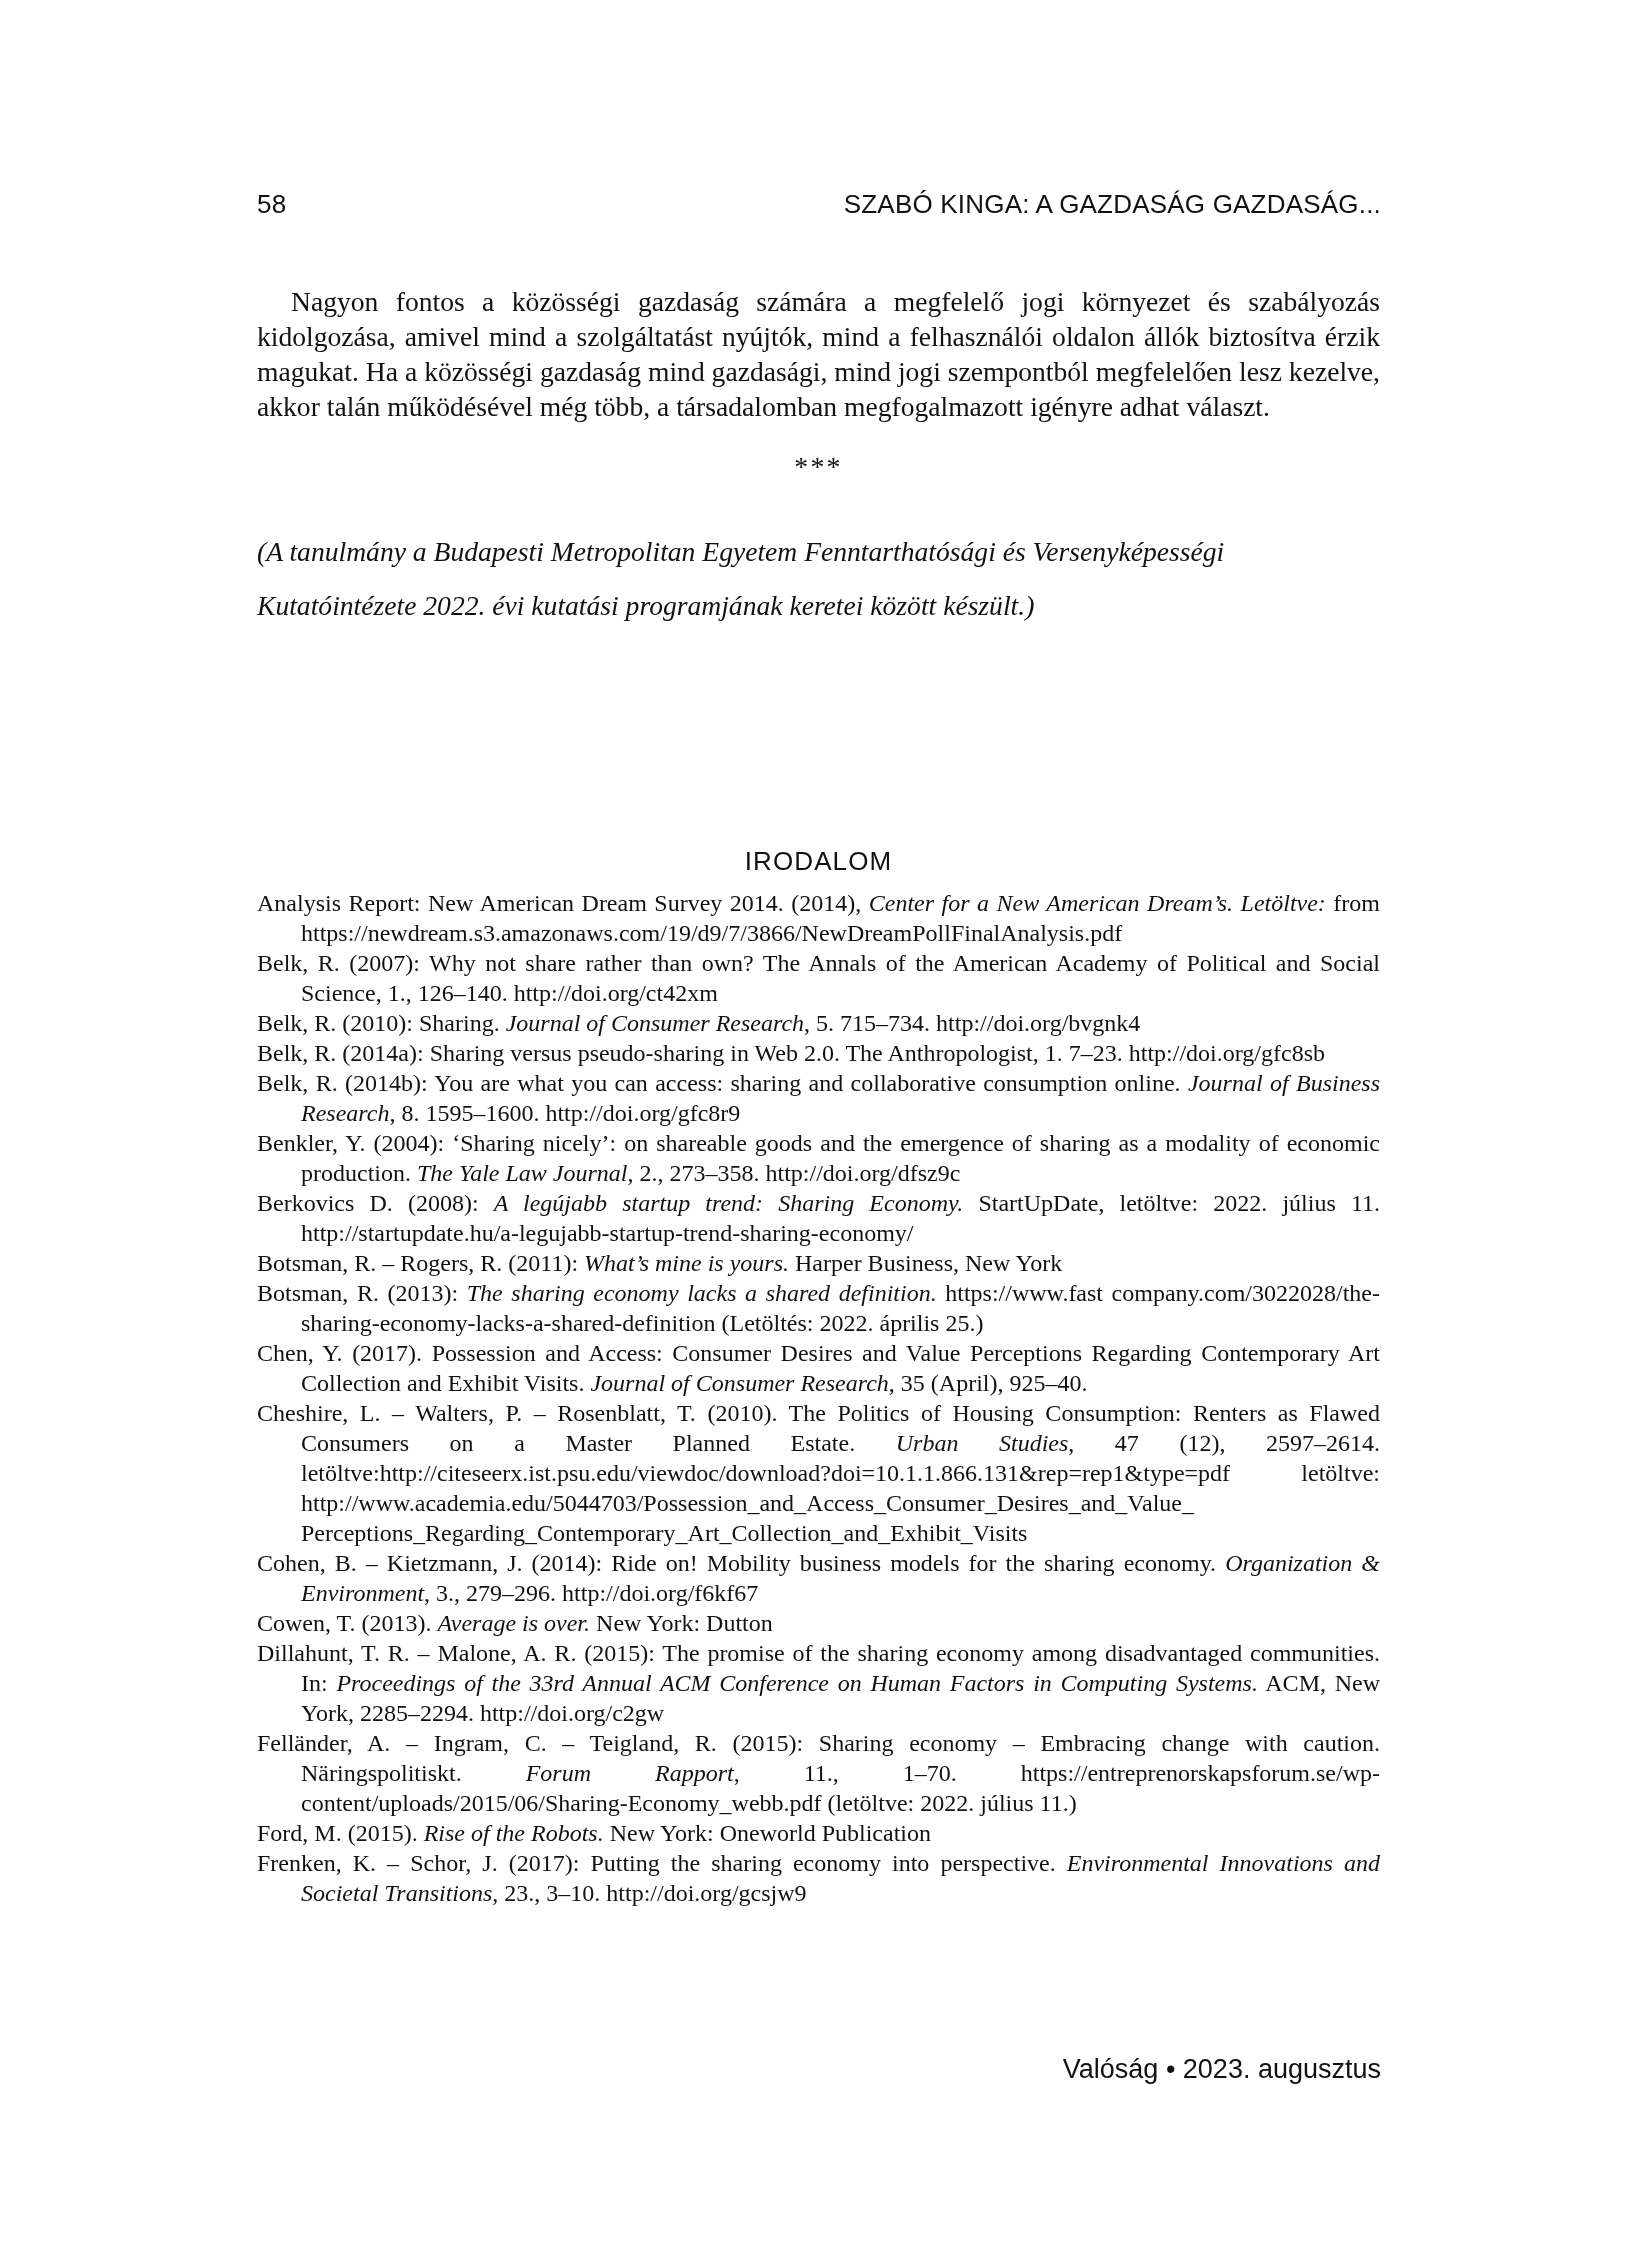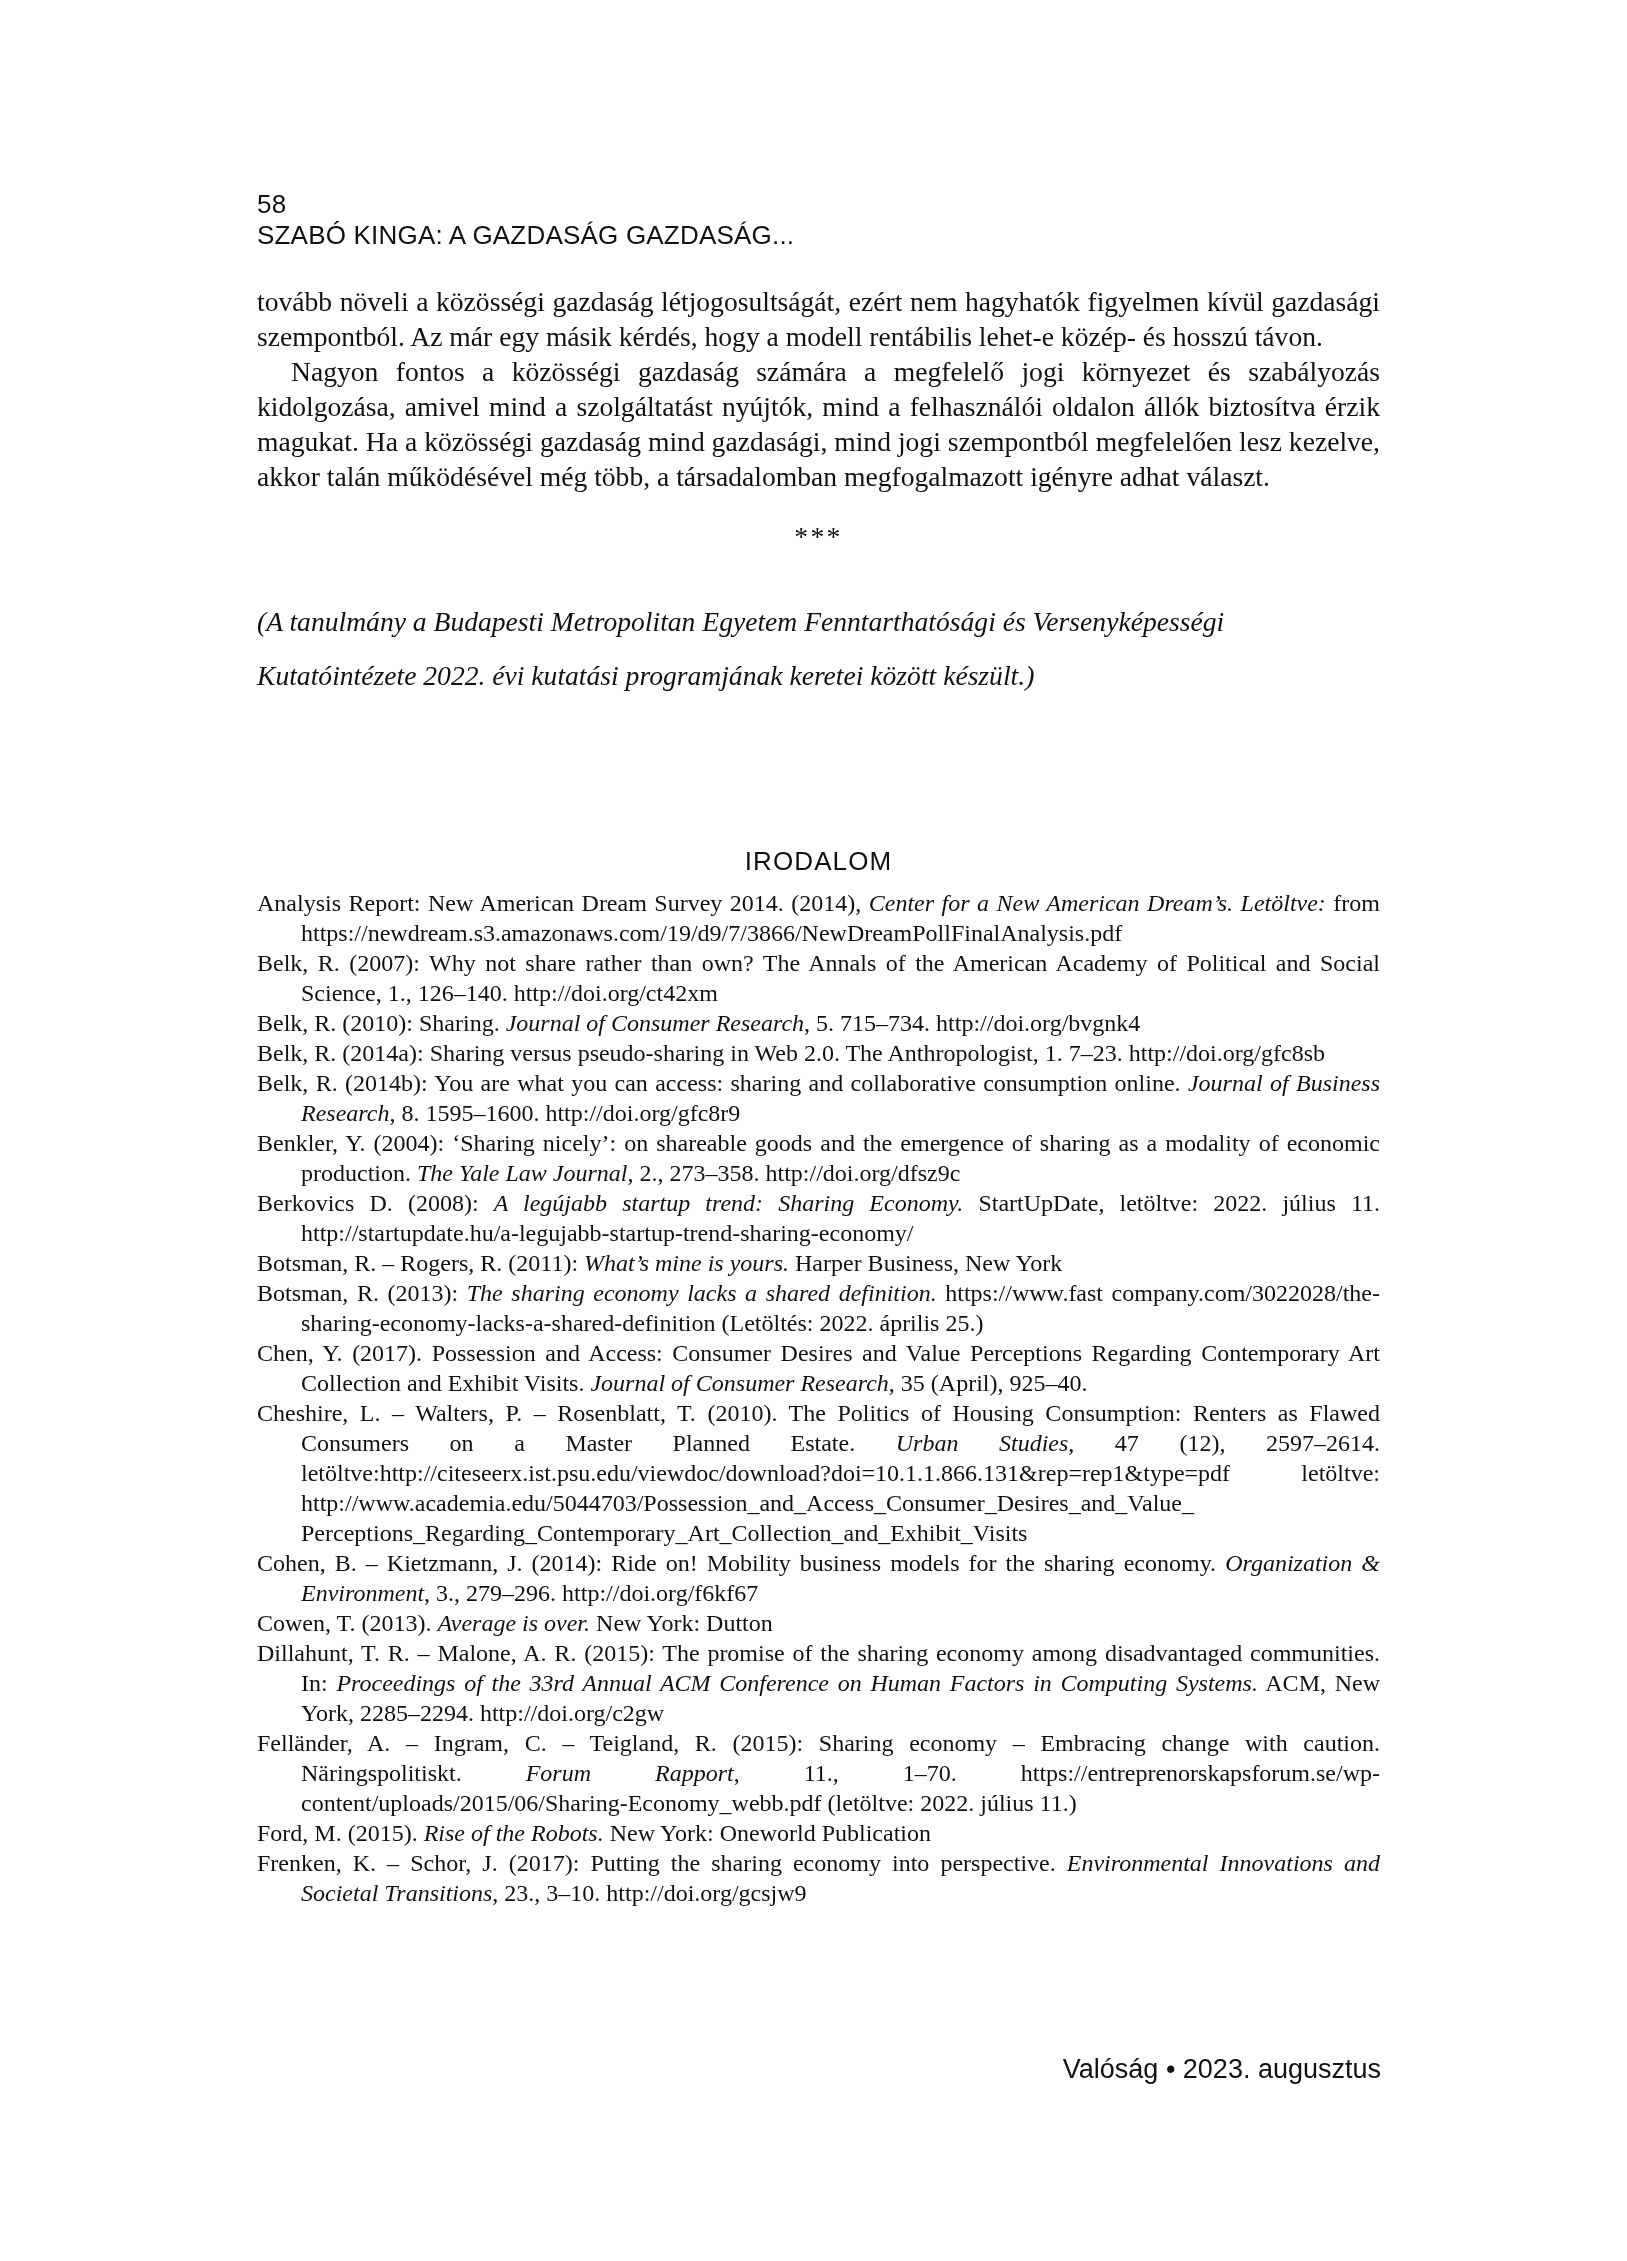--- a/index.html
+++ b/index.html
@@ -17,21 +17,20 @@
     position:absolute;
     left:257px;
     right:247px;
     top:189px;
     display:flex;
     justify-content:space-between;
     align-items:baseline;
     font-family:"Liberation Sans",sans-serif;
     font-size:26px;
     letter-spacing:0.2px;
-    flex-direction:column;
   }
   
   .body-text{
     position:absolute;
     left:257px;
     width:1123px;
     top:284px;
     font-family:"Liberation Serif",serif;
     font-size:27.6px;
     line-height:35px;
@@ -93,21 +92,20 @@
 <body>
 
 <div class="page">
 
   <header class="running-head">
     <span>58</span>
     <span>SZABÓ KINGA: A GAZDASÁG GAZDASÁG...</span>
   </header>
 
   <section class="body-text">
-    <p class="para">tovább növeli a közösségi gazdaság létjogosultságát, ezért nem hagyhatók figyelmen kívül gazdasági szempontból. Az már egy másik kérdés, hogy a modell rentábilis lehet-e közép- és hosszú távon.</p>
     <p class="para indent">Nagyon fontos a közösségi gazdaság számára a megfelelő jogi környezet és szabályozás kidolgozása, amivel mind a szolgáltatást nyújtók, mind a felhasználói oldalon állók biztosítva érzik magukat. Ha a közösségi gazdaság mind gazdasági, mind jogi szempontból megfelelően lesz kezelve, akkor talán működésével még több, a társadalomban megfogalmazott igényre adhat választ.</p>
     <p class="separator">***</p>
     <p class="acknowledgement">(A tanulmány a Budapesti Metropolitan Egyetem Fenntarthatósági és Versenyképességi Kutatóintézete 2022. évi kutatási programjának keretei között készült.)</p>
   </section>
 
   <h2 class="biblio-heading">IRODALOM</h2>
 
   <section class="biblio" id="biblio-list">
       <p class="biblio-entry"><span>Analysis Report: New American Dream Survey 2014. (2014), </span><em>Center for a New American Dream’s. Letöltve:</em><span> from https://newdream.s3.amazonaws.com/19/d9/7/3866/NewDreamPollFinalAnalysis.pdf</span></p>
       <p class="biblio-entry"><span>Belk, R. (2007): Why not share rather than own? The Annals of the American Academy of Political and Social Science, 1., 126–140. http://doi.org/ct42xm</span></p>

